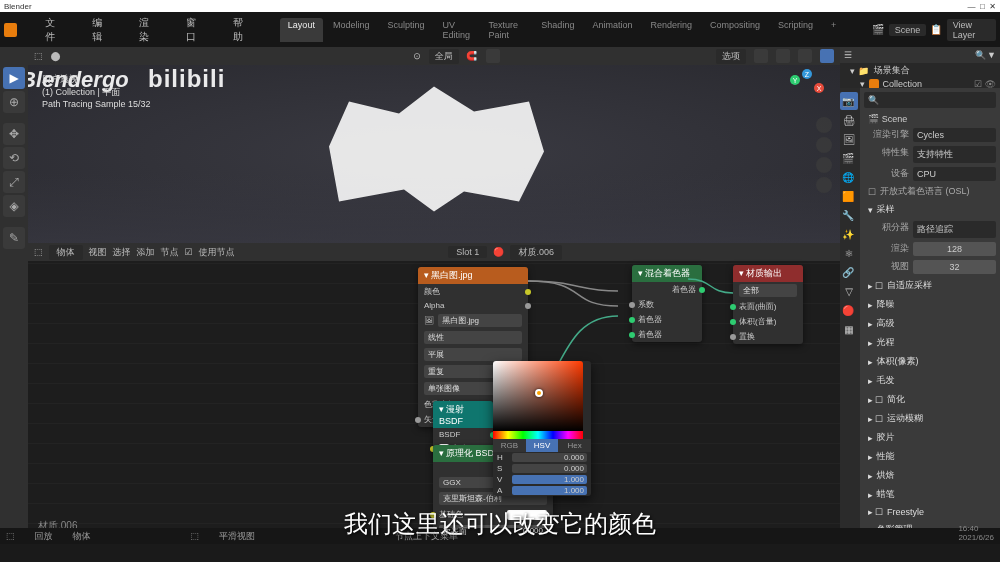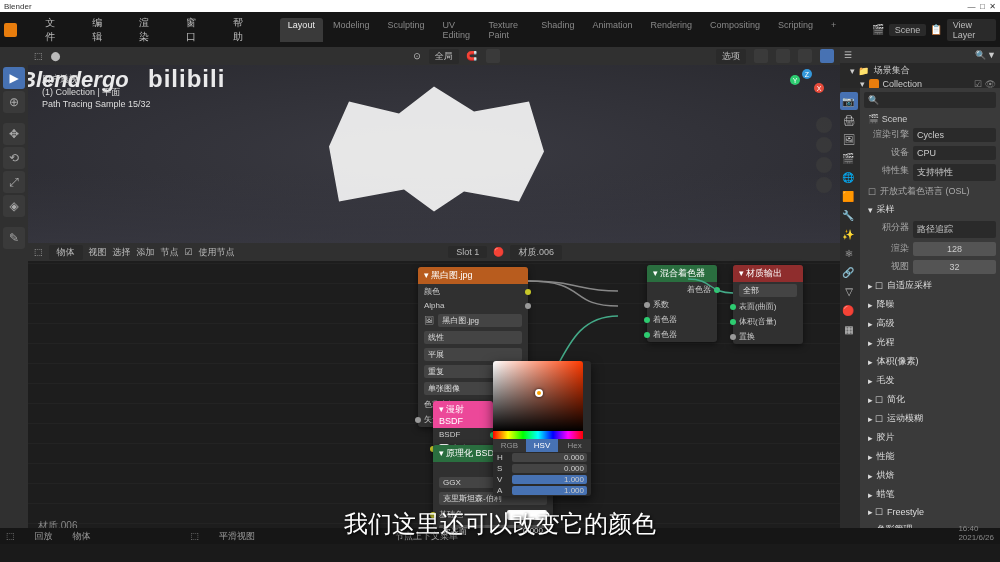--- a/index.html
+++ b/index.html
@@ -238,21 +238,21 @@
         <div class="node-row">
             <span>色彩空间</span>
           </div>
         <div class="node-row">
             <div class="socket in grey"></div>
             <span>矢量</span>
           </div>
       </div>
 
       <div class="node" style="left:405px; top:140px; width:60px;">
-        <div class="node-title" style="background:#ec4899">▾ 漫射 BSDF</div>
+        <div class="node-title" style="background:#0f766e">▾ 漫射 BSDF</div>
         <div class="node-row">
             <span>BSDF</span>
             <div class="socket out green"></div>
           </div>
         <div class="node-row">
             <div class="socket in yellow"></div>
             <span style="width:10px;height:10px;background:#fff;display:inline-block;border-radius:2px"></span>
             <span>颜色</span>
           </div>
       </div>
@@ -293,21 +293,21 @@
         <div class="node-row">
             <div class="socket in grey"></div>
             <div class="slider-bar" style="flex:1">
               <span>金属度</span>
               <span>0.000</span>
             </div>
           </div>
 
       </div>
 
-      <div class="node" style="left:619px; top:4px; width:70px;">
+      <div class="node" style="left:604px; top:4px; width:70px;">
         <div class="node-title" style="background:#2a6e3f">▾ 混合着色器</div>
         <div class="node-row" style="justify-content:flex-end">
             <span>着色器</span>
             <div class="socket out green"></div>
           </div>
         <div class="node-row">
             <div class="socket in grey"></div>
             <span>系数</span>
           </div>
         <div class="node-row">
@@ -418,26 +418,26 @@
         <div class="props-tab">▦</div>
       </div>
       <div class="props-content">
         <div class="props-search">🔍</div>
         <div style="padding:2px 4px"><span>🎬</span> <span>Scene</span></div>
         <div class="props-row">
             <span class="lbl">渲染引擎</span>
             <div class="props-dropdown">Cycles</div>
           </div>
         <div class="props-row">
+            <span class="lbl">特性集</span>
+            <div class="props-dropdown">支持特性</div>
+          </div>
+        <div class="props-row">
             <span class="lbl">设备</span>
             <div class="props-dropdown">CPU</div>
-          </div>
-        <div class="props-row">
-            <span class="lbl">特性集</span>
-            <div class="props-dropdown">支持特性</div>
           </div>
         <div class="check-label">
             <span>☐</span>
             <span>开放式着色语言 (OSL)</span>
           </div>
         <div class="props-header">▾ <span>采样</span></div>
         <div class="props-row">
             <span class="lbl">积分器</span>
             <div class="props-dropdown">路径追踪</div>
           </div>

